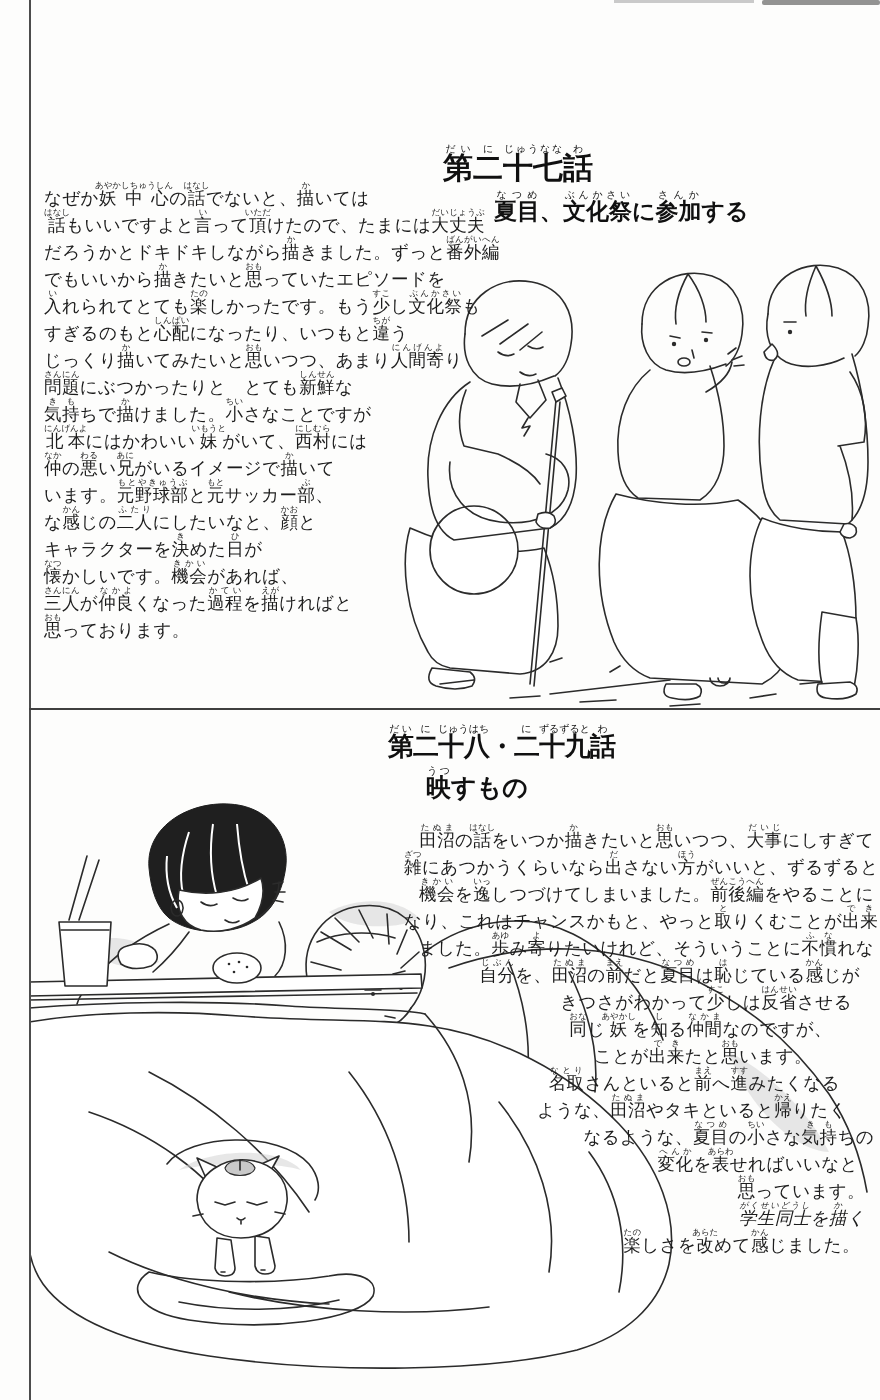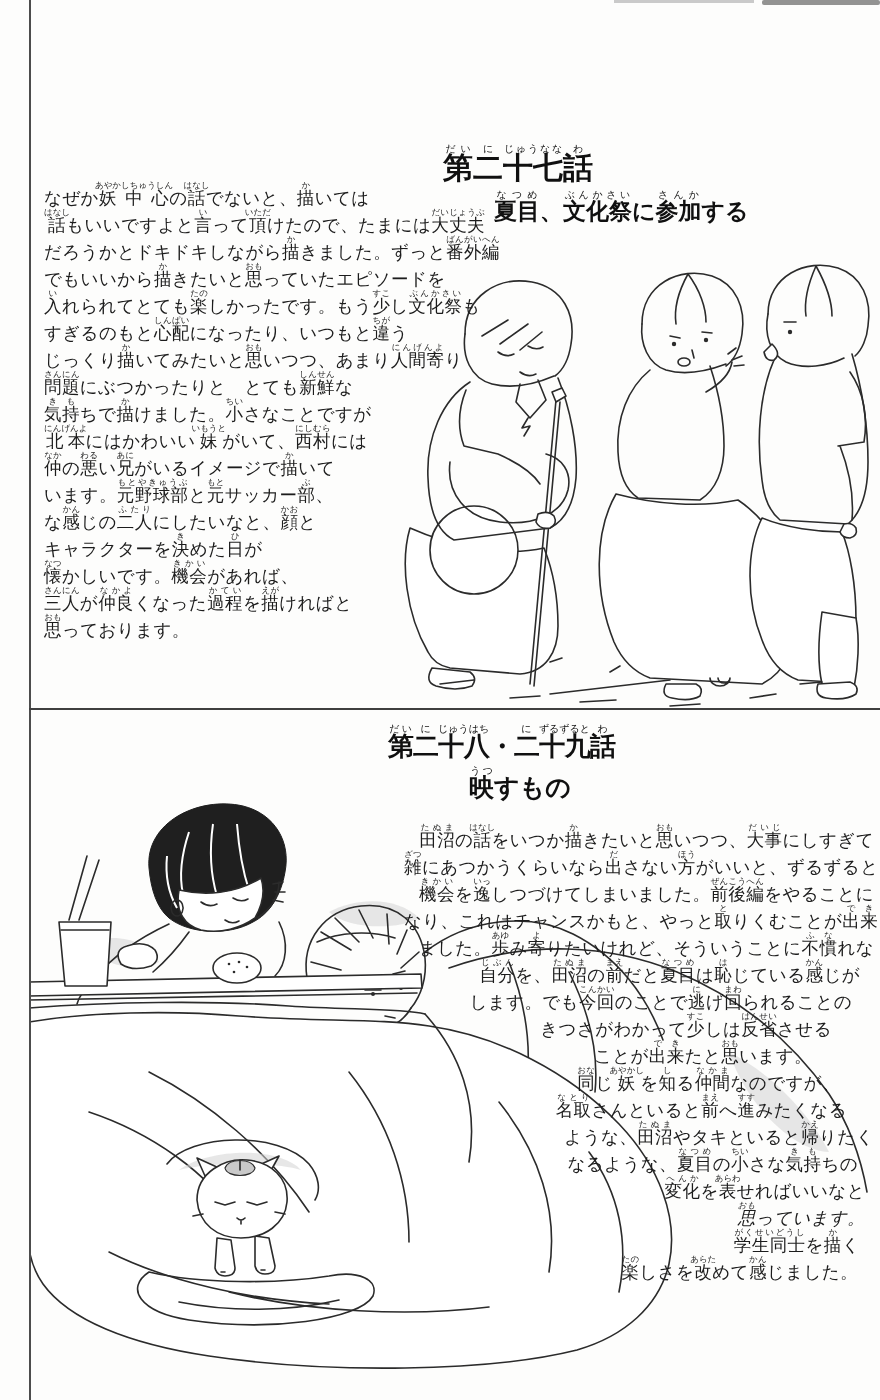--- a/index.html
+++ b/index.html
@@ -12,21 +12,21 @@
   .vline{position:absolute;left:29px;top:0;width:2px;height:1400px;background:#4c4c4c;z-index:2;}
   .hline{position:absolute;left:29px;top:708px;width:851px;height:2px;background:#3f3f3f;z-index:2;}
   .smudge-a{position:absolute;top:0;right:0;width:118px;height:5px;background:#6f6f6f;opacity:.75;z-index:2;border-radius:2px;}
   .smudge-b{position:absolute;top:0;right:126px;width:140px;height:3px;background:#a9a9a9;opacity:.6;z-index:2;}
 
   
   .heading{position:absolute;font-weight:900;white-space:nowrap;z-index:3;color:#101010;}
   .t1{left:443px;top:144px;font-size:30px;}
   .s1{left:494px;top:190px;font-size:23px;font-weight:800;}
   .t2{left:388px;top:724px;font-size:26px;letter-spacing:-1px;}
-  .s2{left:469px;top:766px;font-size:25px;font-weight:800;}
+  .s2{left:426px;top:766px;font-size:25px;font-weight:800;}
   .heading rt{font-size:10px;font-weight:400;letter-spacing:0;}
 
   
   .block{position:absolute;z-index:3;}
   .block .line{height:27px;line-height:27px;font-size:17.5px;letter-spacing:.4px;white-space:nowrap;}
   ruby{ruby-position:over;}
   .block rt{font-size:8.5px;font-weight:400;letter-spacing:0;line-height:1;}
   .tb{left:44px;top:181px;width:480px;text-align:left;}
   .bb{left:404px;top:823px;width:470px;text-align:right;}
   .bb .line:nth-child(6){margin-right:14px;}
@@ -138,24 +138,23 @@
   <div class="heading t2"><ruby>第<rt>だい</rt></ruby><ruby>二<rt>に</rt></ruby><ruby>十八<rt>じゅうはち</rt></ruby>・<ruby>二<rt>に</rt></ruby><ruby>十九<rt>ずるずると</rt></ruby><ruby>話<rt>わ</rt></ruby></div>
   <div class="heading s2"><ruby>映<rt>うつ</rt></ruby>すもの</div>
 
   <div class="block bb">
     <div class="line"><ruby>田沼<rt>たぬま</rt></ruby>の<ruby>話<rt>はなし</rt></ruby>をいつか<ruby>描<rt>か</rt></ruby>きたいと<ruby>思<rt>おも</rt></ruby>いつつ、<ruby>大事<rt>だいじ</rt></ruby>にしすぎて</div>
     <div class="line"><ruby>雑<rt>ざつ</rt></ruby>にあつかうくらいなら<ruby>出<rt>だ</rt></ruby>さない<ruby>方<rt>ほう</rt></ruby>がいいと、ずるずると</div>
     <div class="line"><ruby>機会<rt>きかい</rt></ruby>を<ruby>逸<rt>いっ</rt></ruby>しつづけてしまいました。<ruby>前後編<rt>ぜんこうへん</rt></ruby>をやることに</div>
     <div class="line">なり、これはチャンスかもと、やっと<ruby>取<rt>と</rt></ruby>りくむことが<ruby>出来<rt>でき</rt></ruby></div>
     <div class="line">ました。<ruby>歩<rt>あゆ</rt></ruby>み<ruby>寄<rt>よ</rt></ruby>りたいけれど、そういうことに<ruby>不慣<rt>ふな</rt></ruby>れな</div>
     <div class="line"><ruby>自分<rt>じぶん</rt></ruby>を、<ruby>田沼<rt>たぬま</rt></ruby>の<ruby>前<rt>まえ</rt></ruby>だと<ruby>夏目<rt>なつめ</rt></ruby>は<ruby>恥<rt>は</rt></ruby>じている<ruby>感<rt>かん</rt></ruby>じが</div>
-    <div class="line">します。でも<ruby>今回<rt>こんかい</rt></ruby>のことで<ruby>逃<rt>に</rt></ruby>げ<ruby>回<rt>まわ</rt></ruby>られることの</div>
     <div class="line">きつさがわかって<ruby>少<rt>すこ</rt></ruby>しは<ruby>反省<rt>はんせい</rt></ruby>させる</div>
+    <div class="line"><ruby>同<rt>おな</rt></ruby>じ<ruby>妖<rt>あやかし</rt></ruby>を<ruby>知<rt>し</rt></ruby>る<ruby>仲間<rt>なかま</rt></ruby>なのですが、</div>
     <div class="line">ことが<ruby>出来<rt>でき</rt></ruby>たと<ruby>思<rt>おも</rt></ruby>います。</div>
-    <div class="line"><ruby>同<rt>おな</rt></ruby>じ<ruby>妖<rt>あやかし</rt></ruby>を<ruby>知<rt>し</rt></ruby>る<ruby>仲間<rt>なかま</rt></ruby>なのですが、</div>
     <div class="line"><ruby>名取<rt>なとり</rt></ruby>さんといると<ruby>前<rt>まえ</rt></ruby>へ<ruby>進<rt>すす</rt></ruby>みたくなる</div>
     <div class="line">ような、<ruby>田沼<rt>たぬま</rt></ruby>やタキといると<ruby>帰<rt>かえ</rt></ruby>りたく</div>
     <div class="line">なるような、<ruby>夏目<rt>なつめ</rt></ruby>の<ruby>小<rt>ちい</rt></ruby>さな<ruby>気持<rt>きも</rt></ruby>ちの</div>
     <div class="line"><ruby>変化<rt>へんか</rt></ruby>を<ruby>表<rt>あらわ</rt></ruby>せればいいなと</div>
     <div class="line"><ruby>思<rt>おも</rt></ruby>っています。</div>
     <div class="line"><ruby>学生同士<rt>がくせいどうし</rt></ruby>を<ruby>描<rt>か</rt></ruby>く</div>
     <div class="line"><ruby>楽<rt>たの</rt></ruby>しさを<ruby>改<rt>あらた</rt></ruby>めて<ruby>感<rt>かん</rt></ruby>じました。</div>
   </div>
 
   <svg class="illus illus-bottom" width="851" height="628" viewBox="0 0 851 628" aria-label="sketch of dark-haired boy and light-haired boy at a kotatsu table with a cup and bun, large blanket, and a round cat peeking out from under the blanket">

